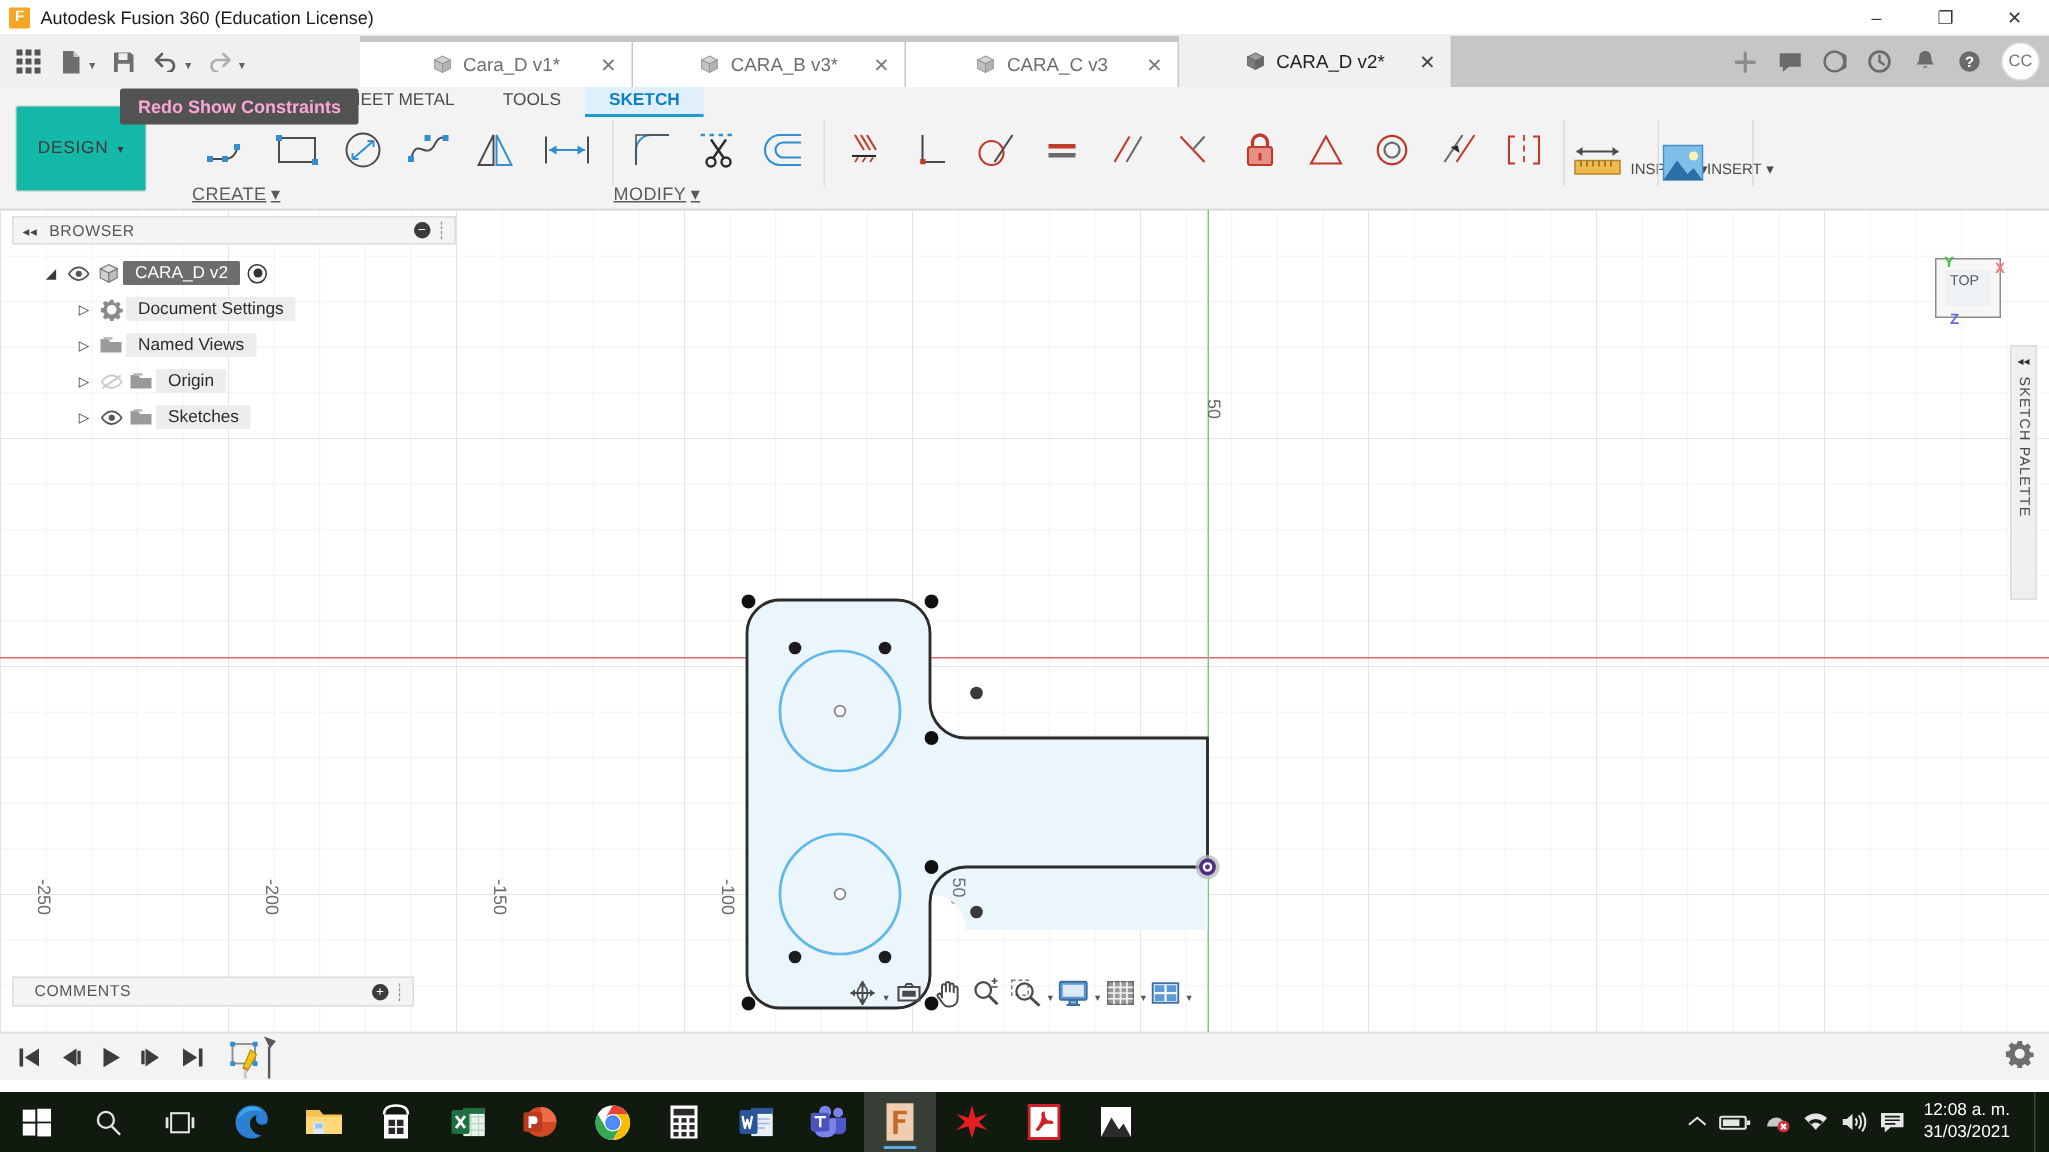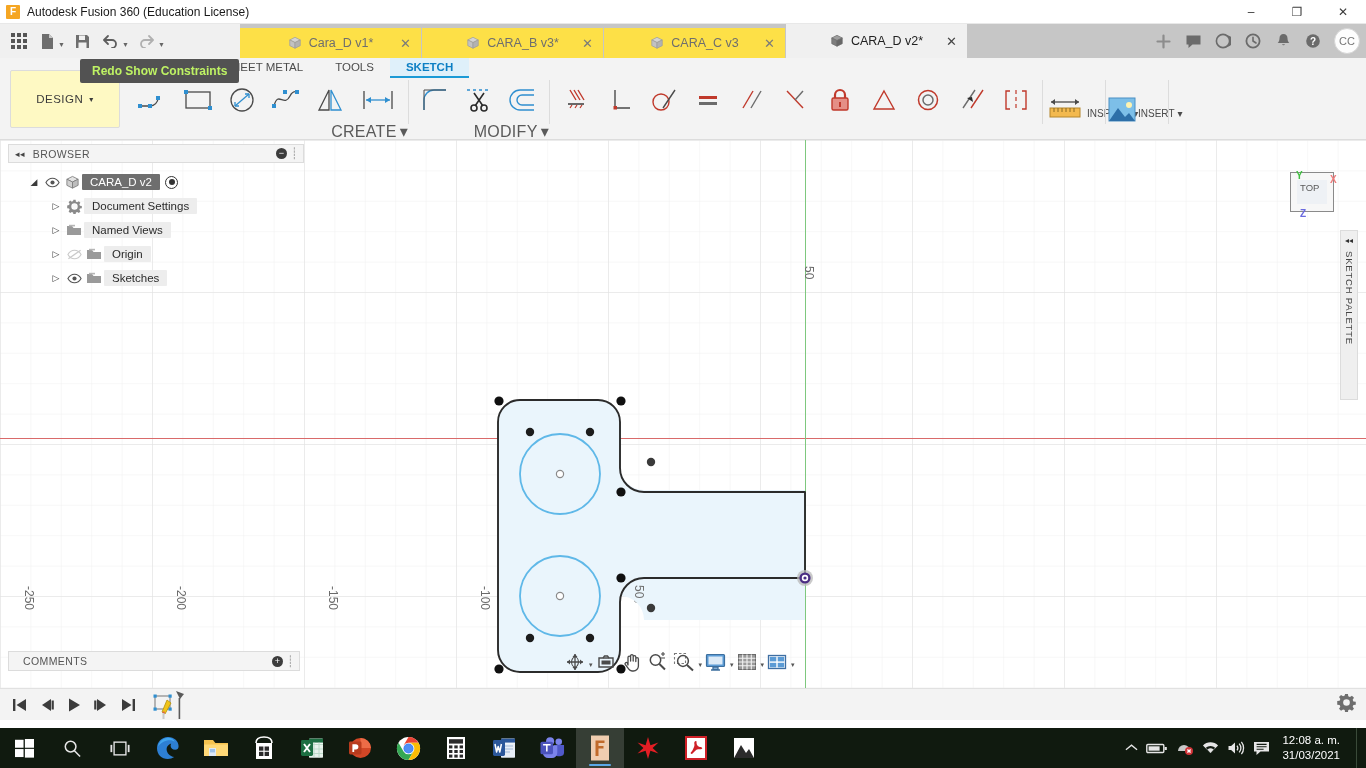--- a/index.html
+++ b/index.html
@@ -43,21 +43,21 @@
     width: 26px; height: 28px; display: flex; align-items: center; justify-content: center;
     color: #555;
   }
   .qat-caret { font-size: 7px; color: #666; margin-left: -4px; margin-right: 3px; padding-top:6px;}
   .grid9 { display: grid; grid-template-columns: repeat(3, 4px); grid-template-rows: repeat(3, 4px); gap: 2px; }
   .grid9 i { background: #555; display: block; width: 4px; height: 4px; }
 
   .doctabs { position: absolute; left: 240px; top: 0; height: 34px; display: flex; align-items: flex-end; }
   .doctab {
     position: relative; height: 30px; width: 182px; margin-top: 12px;
-    background: #fde047; color: #6e6e6e; font-size: 12.5px;
+    background: #ffffff; color: #6e6e6e; font-size: 12.5px;
     display: flex; align-items: center; justify-content: center; gap: 7px;
     border-right: 1px solid #c6c6c6;
   }
   .doctab.active { background: #f0f0f0; color: #222; height: 34px; margin-top: 0; }
   .doctab .cube { width: 14px; height: 14px; }
   .doctab .x { position: absolute; right: 10px; font-size: 13px; color: #7a7a7a; }
   .doctab.active .x { color: #444; }
 
   .tabstrip-right {
     position: absolute; right: 0; top: 0; height: 34px; display: flex; align-items: center; gap: 0px;
@@ -73,45 +73,45 @@
   
   .ribbon {
     position: absolute; top: 58px; left: 0; width: 1366px; height: 82px;
     background: #f3f3f3; border-bottom: 1px solid #dcdcdc;
   }
   .ribbon-tabs { position: absolute; top: 0; left: 122px; height: 20px; display: flex; font-size: 11.5px; }
   .rt { padding: 3px 16px 0 16px; color: #4c4c4c; height: 20px; white-space: nowrap;}
   .rt.active { color: #0d7fc4; border-bottom: 2px solid #1b9ad6; background: #dff0fa; font-weight: bold; }
 
   .design-btn {
-    position: absolute; left: 10px; top: 12px; width: 110px; height: 58px;
-    border: 1px solid #dcdcdc; border-radius: 2px; background: #fef9c3;
+    position: absolute; left: 10px; top: 12px; width: 88px; height: 58px;
+    border: 1px solid #dcdcdc; border-radius: 2px; background: #14b8a6;
     display: flex; align-items: center; justify-content: center; font-size: 11.5px; color: #3b3b3b;
     letter-spacing: .5px;
   }
   .panels { position: absolute; left: 128px; top: 20px; right: 0; height: 62px; display: flex; }
   .panel { position: relative; height: 62px; display: flex; flex-direction: column; }
   .panel-row { display: flex; align-items: center; height: 44px; padding: 0 4px; }
-  .panel-label { text-align: right; font-size: 16px; color: #5a5a5a; height: 14px; letter-spacing: .3px; }
+  .panel-label { text-align: left; font-size: 12px; color: #5a5a5a; height: 14px; letter-spacing: .3px; text-decoration: underline; }
   .panel-sep { width: 1px; background: #dcdcdc; height: 44px; margin-top: 2px; }
   .tool { width: 44px; height: 42px; display: flex; align-items: center; justify-content: center; }
   .tool.wide { width: 52px; }
 
   .bigtool {
     width: 62px; height: 62px; display: flex; flex-direction: row;
     align-items: center; justify-content: flex-start; padding-top: 5px;
   }
   .bigtool .lbl { font-size: 10px; color: #4a4a4a; margin-top: 3px; }
   .bigtool.finish { width: 106px; background: #d4ecf8; }
   .bigtool.selectbtn { width: 74px; }
 
   
   .tooltip {
     position: absolute; left: 80px; top: 59px; height: 24px;
-    background: #525252; color: #bef264; font-size: 12px; font-weight: bold;
+    background: #525252; color: #f9a8d4; font-size: 12px; font-weight: bold;
     display: flex; align-items: center; padding: 0 12px; border-radius: 2px;
     z-index: 50; white-space: nowrap;
   }
 
   
   .browser {
     position: absolute; left: 8px; top: 144px; width: 296px; height: 18px;
   }
   .browser-head {
     width: 296px; height: 19px; background: #f4f4f4; border: 1px solid #dcdcdc;
@@ -173,21 +173,21 @@
   
   .navbar {
     position: absolute; left: 562px; top: 650px; height: 24px;
     display: flex; align-items: center; gap: 0px; z-index: 10;
   }
   .nav-btn { height: 24px; display: flex; align-items: center; justify-content: center; padding: 0 3px; }
   .nav-caret { font-size: 7px; color: #555; padding-left: 1px; padding-top: 5px; }
 
   
   .comments {
-    position: absolute; left: 8px; top: 651px; width: 292px; height: 20px;
+    position: absolute; left: 8px; top: 651px; width: 268px; height: 20px;
     background: #f4f4f4; border: 1px solid #dcdcdc; display: flex; align-items: center;
     font-size: 10.5px; color: #555; letter-spacing: .4px; padding-left: 14px;
   }
   .comments .right { margin-left: auto; display: flex; align-items: center; gap: 4px; padding-right: 5px; }
   .dot-plus {
     width: 11px; height: 11px; border-radius: 50%; background: #3c3c3c; color: #fff;
     font-size: 9px; display: flex; align-items: center; justify-content: center; line-height: 1;
   }
 
   

